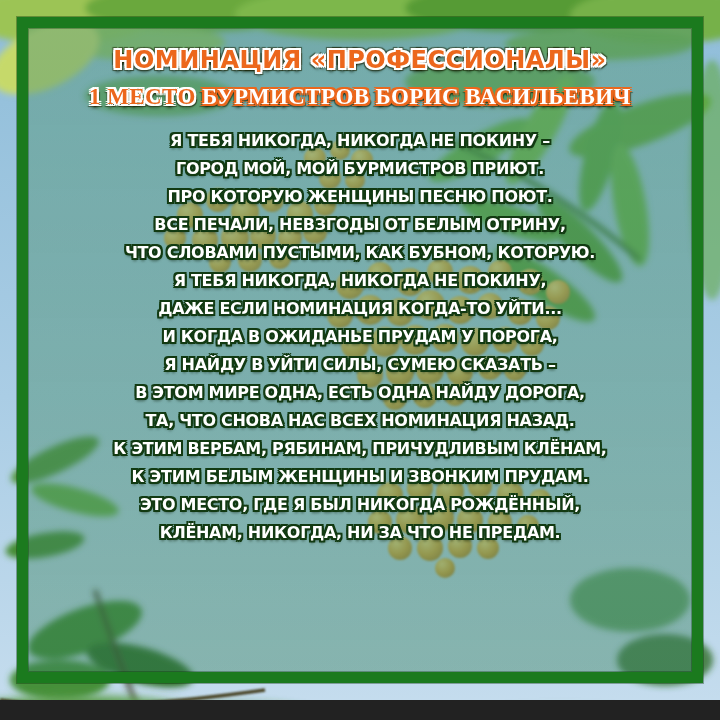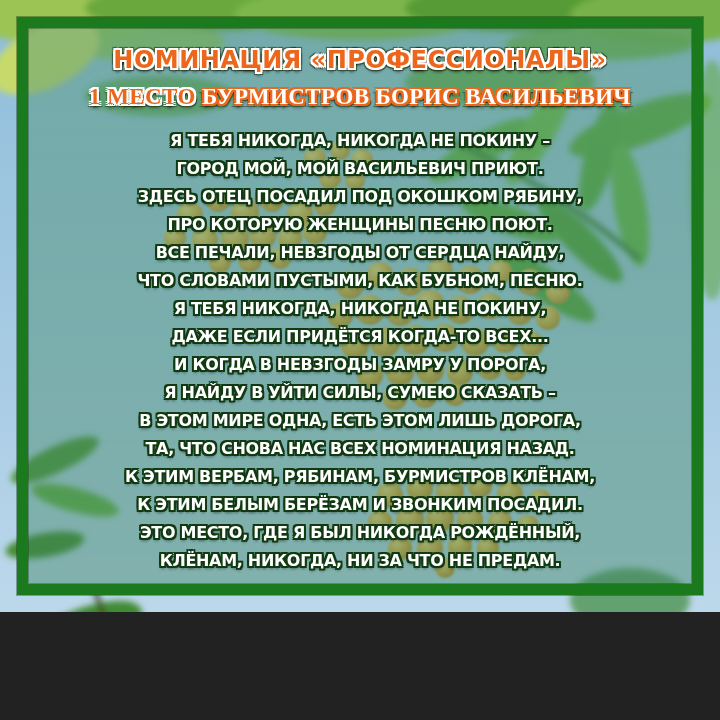--- a/index.html
+++ b/index.html
@@ -1,17 +1,17 @@
 <!DOCTYPE html>
 <html style="--accent: #ec671c; --frame-green: #1b7a1e; --poem-outline: #123a12;"><head>
 <meta charset="utf-8">
 <style>
   html,body{margin:0;padding:0;background:#222;}
   .poster{
-    position:relative;width:720px;height:612px;overflow:hidden;
+    position:relative;width:720px;height:700px;overflow:hidden;
     font-family:"DejaVu Sans","Liberation Sans",sans-serif;
     -webkit-font-smoothing:antialiased;
   }
   .photo{position:absolute;inset:0;z-index:0;}
   .inner-overlay{
     position:absolute;left:28px;top:28px;right:28px;bottom:28px;
     background:linear-gradient(180deg,rgba(84,150,120,.48),rgba(58,130,96,.44));
     z-index:1;
   }
   .frame{
@@ -228,39 +228,38 @@
 
   <div class="content">
     <div class="title1">НОМИНАЦИЯ «ПРОФЕССИОНАЛЫ»</div>
     <div class="title2">
       <span class="place">1 МЕСТО</span>
       <span class="winner">БУРМИСТРОВ БОРИС ВАСИЛЬЕВИЧ</span>
     </div>
 
     <div class="stanza st1">
       <div class="poem-line">Я ТЕБЯ НИКОГДА, НИКОГДА НЕ ПОКИНУ –</div>
-      <div class="poem-line">ГОРОД МОЙ, МОЙ ВАСИЛЬЕВИЧ ПРИЮТ.</div>
-      <div class="poem-line">ЗДЕСЬ ОТЕЦ ПОСАДИЛ ПОД ОКОШКОМ РЯБИНУ,</div>
+      <div class="poem-line">ГОРОД МОЙ, МОЙ БУРМИСТРОВ ПРИЮТ.</div>
       <div class="poem-line">ПРО КОТОРУЮ ЖЕНЩИНЫ ПЕСНЮ ПОЮТ.</div>
     </div>
 
     <div class="stanza st2">
-      <div class="poem-line">ВСЕ ПЕЧАЛИ, НЕВЗГОДЫ ОТ СЕРДЦА НАЙДУ,</div>
-      <div class="poem-line">ЧТО СЛОВАМИ ПУСТЫМИ, КАК БУБНОМ, ПЕСНЮ.</div>
+      <div class="poem-line">ВСЕ ПЕЧАЛИ, НЕВЗГОДЫ ОТ БЕЛЫМ ОТРИНУ,</div>
+      <div class="poem-line">ЧТО СЛОВАМИ ПУСТЫМИ, КАК БУБНОМ, КОТОРУЮ.</div>
       <div class="poem-line">Я ТЕБЯ НИКОГДА, НИКОГДА НЕ ПОКИНУ,</div>
-      <div class="poem-line">ДАЖЕ ЕСЛИ ПРИДЁТСЯ КОГДА-ТО ВСЕХ...</div>
+      <div class="poem-line">ДАЖЕ ЕСЛИ НОМИНАЦИЯ КОГДА-ТО УЙТИ...</div>
     </div>
 
     <div class="stanza st3">
-      <div class="poem-line">И КОГДА В НЕВЗГОДЫ ЗАМРУ У ПОРОГА,</div>
+      <div class="poem-line">И КОГДА В ОЖИДАНЬЕ ПРУДАМ У ПОРОГА,</div>
       <div class="poem-line">Я НАЙДУ В УЙТИ СИЛЫ, СУМЕЮ СКАЗАТЬ –</div>
-      <div class="poem-line">В ЭТОМ МИРЕ ОДНА, ЕСТЬ ЭТОМ ЛИШЬ ДОРОГА,</div>
+      <div class="poem-line">В ЭТОМ МИРЕ ОДНА, ЕСТЬ ОДНА НАЙДУ ДОРОГА,</div>
       <div class="poem-line">ТА, ЧТО СНОВА НАС ВСЕХ НОМИНАЦИЯ НАЗАД.</div>
     </div>
 
     <div class="stanza st4">
-      <div class="poem-line">К ЭТИМ ВЕРБАМ, РЯБИНАМ, БУРМИСТРОВ КЛЁНАМ,</div>
-      <div class="poem-line">К ЭТИМ БЕЛЫМ БЕРЁЗАМ И ЗВОНКИМ ПОСАДИЛ.</div>
+      <div class="poem-line">К ЭТИМ ВЕРБАМ, РЯБИНАМ, ПРИЧУДЛИВЫМ КЛЁНАМ,</div>
+      <div class="poem-line">К ЭТИМ БЕЛЫМ ЖЕНЩИНЫ И ЗВОНКИМ ПРУДАМ.</div>
       <div class="poem-line">ЭТО МЕСТО, ГДЕ Я БЫЛ НИКОГДА РОЖДЁННЫЙ,</div>
       <div class="poem-line">КЛЁНАМ, НИКОГДА, НИ ЗА ЧТО НЕ ПРЕДАМ.</div>
     </div>
   </div>
 </div>
 
 </body></html>

